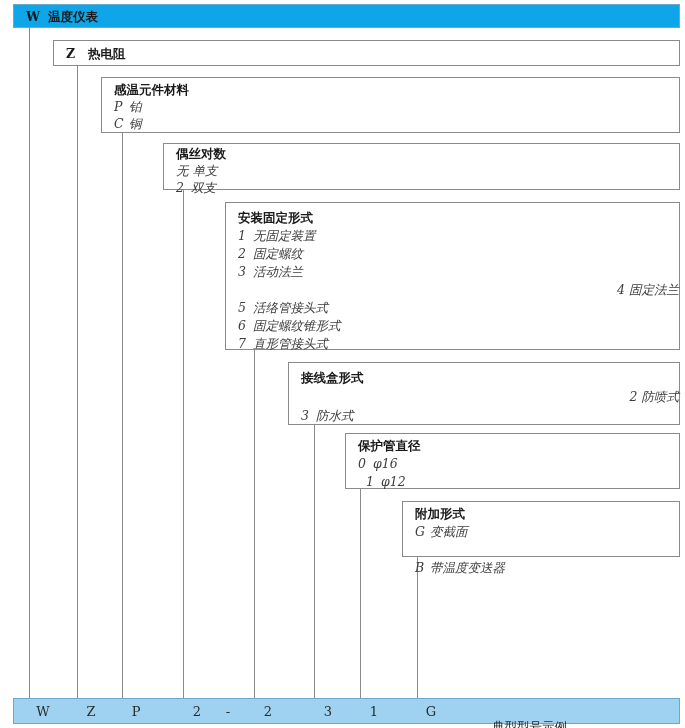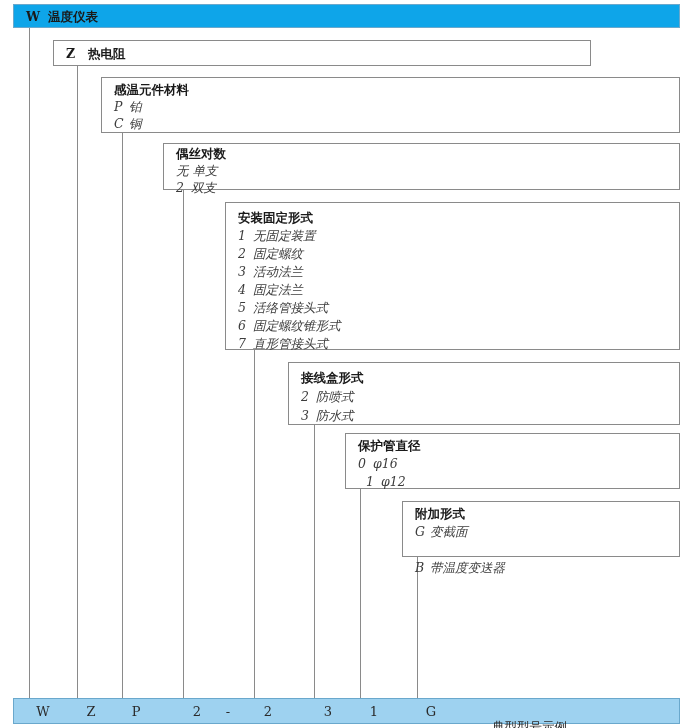--- a/index.html
+++ b/index.html
@@ -109,21 +109,21 @@
   <div class="vline" style="left:314px; top:425px; height:273px;"></div>
   <div class="vline" style="left:360px; top:489px; height:209px;"></div>
   <div class="vline" style="left:417px; top:557px; height:141px;"></div>
 
   <div class="box header" style="left:13px; top:4px; width:667px; height:24px; padding-top:3px;">
     <div class="header-row">
       <span class="code">W</span><span>温度仪表</span>
     </div>
   </div>
 
-  <div class="box" style="left:53px; top:40px; width:538px; height:26px; padding-top:4px;">
+  <div class="box" style="left:53px; top:40px; width:627px; height:26px; padding-top:4px;">
     <div class="header-row">
       <span class="code">Z</span><span>热电阻</span>
     </div>
   </div>
 
   <div class="box" style="left:101px; top:77px; width:579px; height:56px;">
     <div class="box-title">感温元件材料</div>
     <div class="opt">
       <span class="code">P</span> <span>铂</span>
     </div>
@@ -146,37 +146,37 @@
     <div class="box-title" style="line-height:19px;">安装固定形式</div>
     <div class="opt" style="line-height:18px;">
       <span class="code">1</span> <span>无固定装置</span>
     </div>
     <div class="opt" style="line-height:18px;">
       <span class="code">2</span> <span>固定螺纹</span>
     </div>
     <div class="opt" style="line-height:18px;">
       <span class="code">3</span> <span>活动法兰</span>
     </div>
-    <div class="opt" style="line-height:18px;">
+    <div class="opt" style="line-height:18px;text-align:right;">
       <span class="code">4</span> <span>固定法兰</span>
     </div>
     <div class="opt" style="line-height:18px;">
       <span class="code">5</span> <span>活络管接头式</span>
     </div>
     <div class="opt" style="line-height:18px;">
       <span class="code">6</span> <span>固定螺纹锥形式</span>
     </div>
     <div class="opt" style="line-height:18px;">
       <span class="code">7</span> <span>直形管接头式</span>
     </div>
   </div>
 
   <div class="box" style="left:288px; top:362px; width:392px; height:63px; padding-top:5px;">
     <div class="box-title" style="line-height:19px;">接线盒形式</div>
-    <div class="opt" style="line-height:19px;">
+    <div class="opt" style="line-height:19px;text-align:right;">
       <span class="code">2</span> <span>防喷式</span>
     </div>
     <div class="opt" style="line-height:19px;">
       <span class="code">3</span> <span>防水式</span>
     </div>
   </div>
 
   <div class="box" style="left:345px; top:433px; width:335px; height:56px; padding-top:3px;">
     <div class="box-title" style="line-height:18px;">保护管直径</div>
     <div class="opt" style="line-height:18px;">

